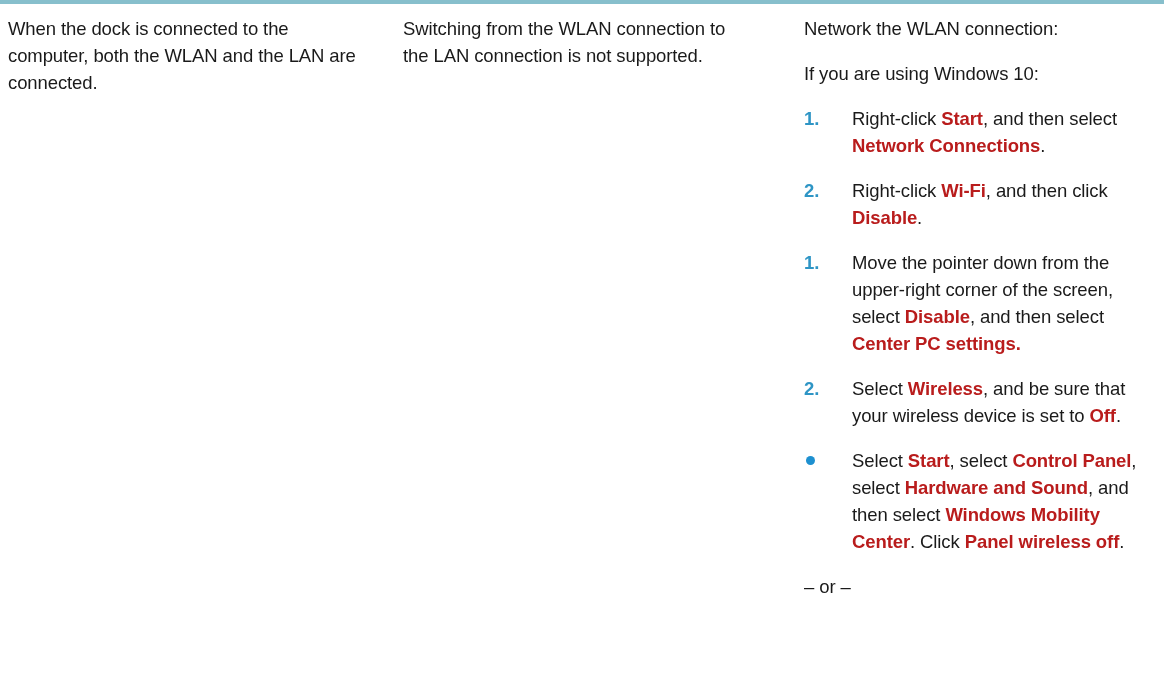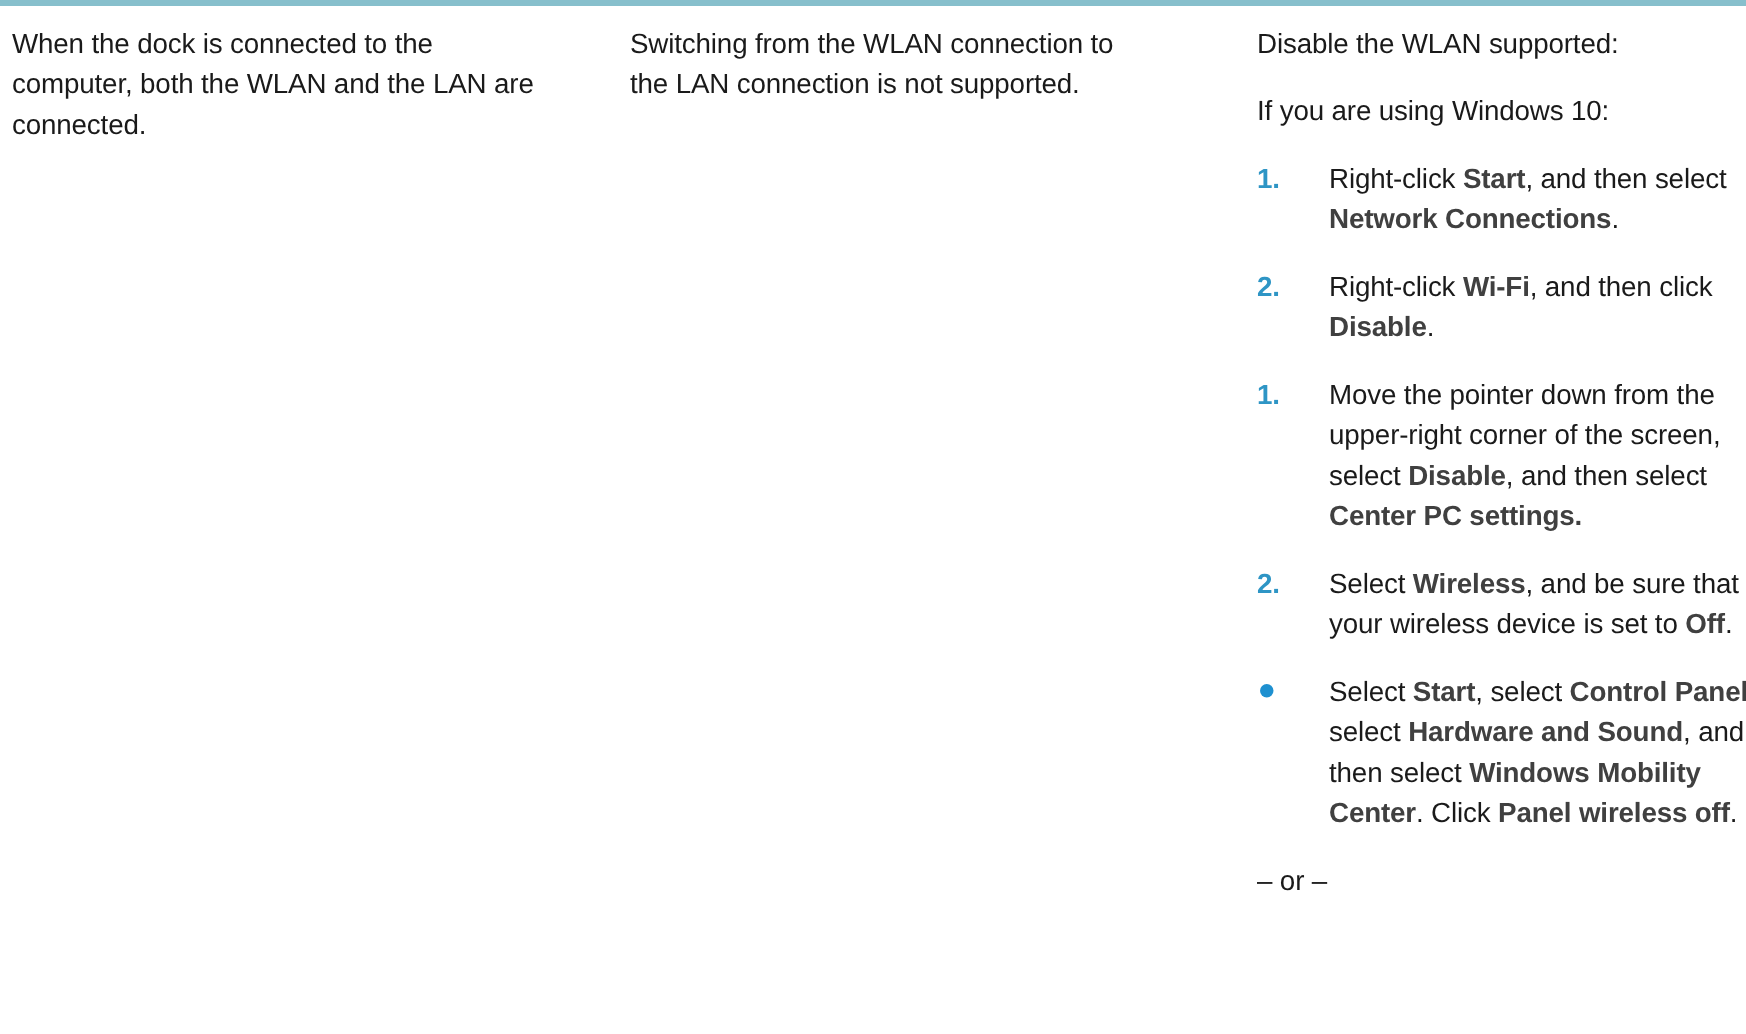--- a/index.html
+++ b/index.html
@@ -12,37 +12,37 @@
     font-family: "Liberation Sans", "DejaVu Sans", sans-serif;
   }
   .table-row {
     box-sizing: border-box;
     width: 1164px;
     height: 689px;
     border-top: 4px solid #87bfcc;
     padding-top: 11px;
     display: grid;
     grid-template-columns: 401px 401px 362px;
-    column-gap: 18px;
+    column-gap: 1px;
   }
   .cell {
     color: #1a1a1a;
     font-size: 18.5px;
     line-height: 27px;
     letter-spacing: -0.1px;
   }
   .cell-problem { padding-left: 8px; padding-right: 26px; }
   .cell-cause   { padding-left: 1px; padding-right: 30px; }
   .cell-solution{ padding-right: 4px; }
   .para {
     margin: 0 0 18px 0;
     white-space: pre-line;
   }
   .para:last-child { margin-bottom: 0; }
-  strong { font-weight: bold; color: #404040; }
+  strong { font-weight: bold; color: #b91c1c; }
   .list-item {
     display: flex;
     margin: 0 0 18px 0;
   }
   .marker {
     flex: 0 0 48px;
     font-weight: bold;
     color: #2e95c5;
   }
   .marker-bullet {
@@ -71,21 +71,21 @@
 
   <div class="cell cell-problem">
     <p class="para">When the dock is connected to the<br>computer, both the WLAN and the LAN are<br>connected.</p>
   </div>
 
   <div class="cell cell-cause">
     <p class="para">Switching from the WLAN connection to<br>the LAN connection is not supported.</p>
   </div>
 
   <div class="cell cell-solution">
-    <p class="para">Disable the WLAN supported:</p>
+    <p class="para">Network the WLAN connection:</p>
 
     <p class="para">If you are using Windows 10:</p>
     <div class="list-item">
       <span class="marker">1.</span>
       <span class="item-text">Right-click <strong>Start</strong>, and then select<br><strong>Network Connections</strong>.</span>
     </div>
     <div class="list-item">
       <span class="marker">2.</span>
       <span class="item-text">Right-click <strong>Wi-Fi</strong>, and then click<br><strong>Disable</strong>.</span>
     </div>

